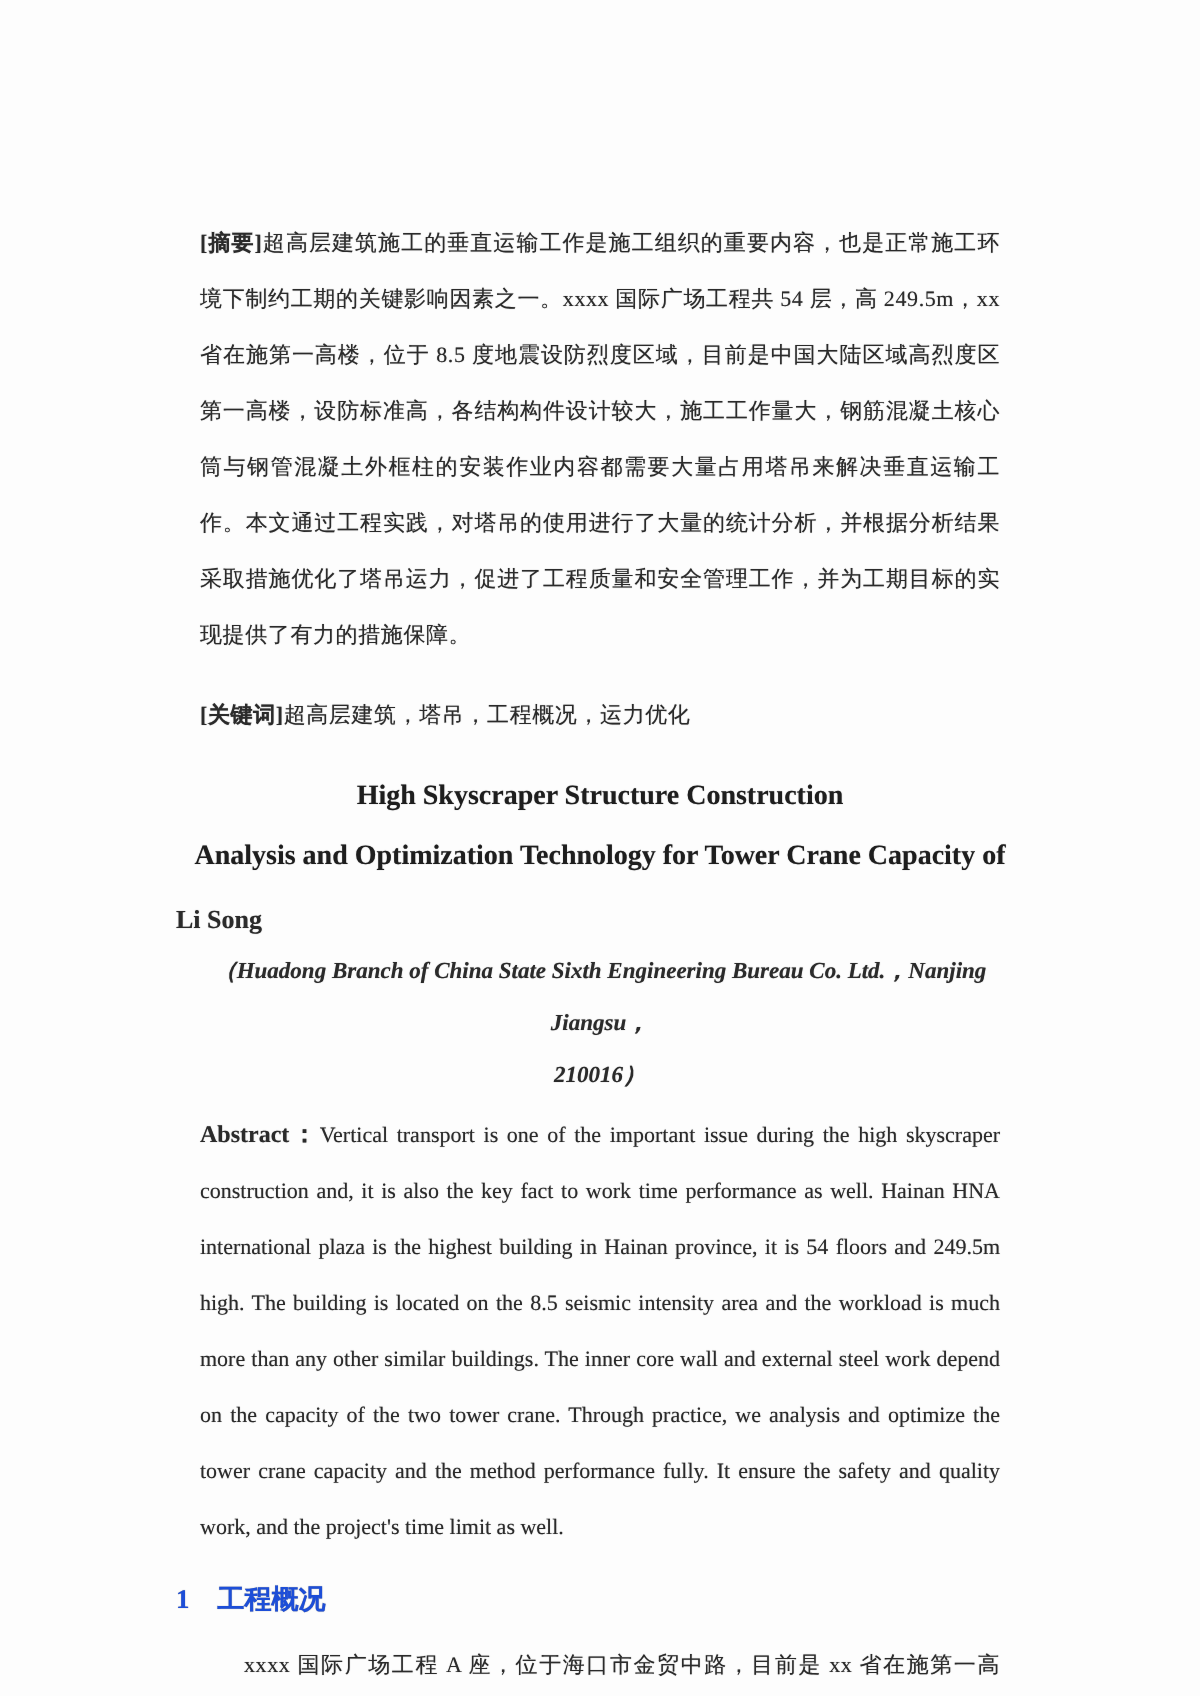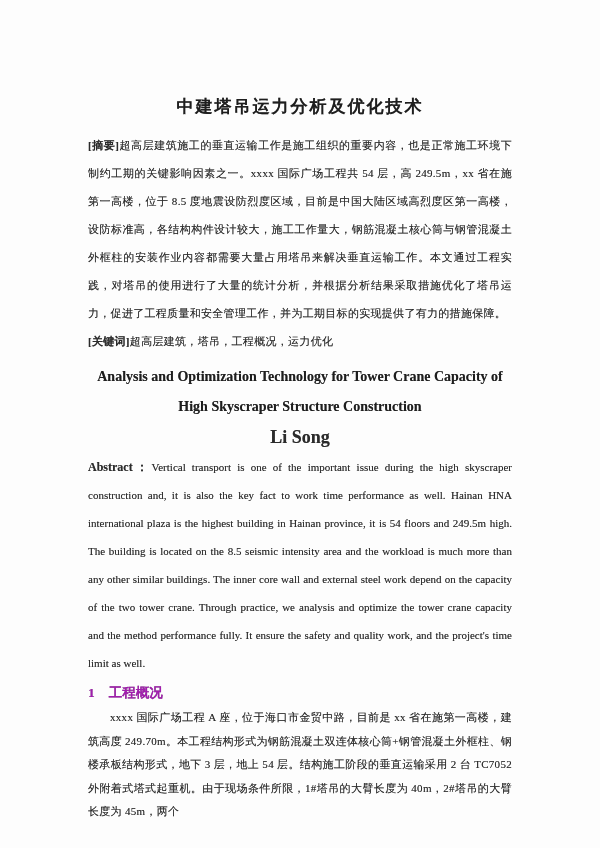--- a/index.html
+++ b/index.html
@@ -22,44 +22,43 @@
   .cn-title {
     margin: 0 0 13px 0;
     font-size: 17px;
     line-height: 22px;
     font-weight: 700;
     letter-spacing: 2px;
     text-align: center;
     color: #1e1e1e;
   }
   .para {
-    margin: 0;
+    margin: 12px;
     text-align: justify;
   }
   .b { font-weight: 700; }
   .cn-abstract,
   .cn-keywords {
     font-size: 11px;
     line-height: 28px;
     letter-spacing: 0.3px;
   }
   .en-title {
     margin-top: 7px;
     font-size: 14px;
     font-weight: 700;
     line-height: 30px;
     text-align: center;
     color: #1e1e1e;
   }
   .author {
     margin-top: 2px;
-    font-size: 18px;
+    font-size: 13px;
     font-weight: 700;
     line-height: 27px;
-    text-align: center;
   }
   .affiliation {
     font-size: 11.5px;
     font-weight: 700;
     font-style: italic;
     line-height: 26px;
     text-align: center;
   }
   .en-abstract {
     margin-top: 2px;
@@ -73,48 +72,51 @@
   }
   .en-keywords {
     font-size: 11px;
     line-height: 28px;
   }
   .sec-heading {
     margin: 6px 0 3px 0;
     font-size: 13.5px;
     line-height: 20px;
     font-weight: 700;
-    color: #a21caf;
+    color: #1d4ed8;
   }
   .sec-num { margin-right: 14px; }
   .sec-body {
     font-size: 11px;
     line-height: 23.5px;
     letter-spacing: 0.3px;
     text-indent: 2em;
   }
 </style>
 </head>
 <body>
 
 <div class="page">
 
-  <h1 class="cn-title">中建塔吊运力分析及优化技术</h1>
 
   <p class="para cn-abstract"><span class="b">[摘要]</span><span>超高层建筑施工的垂直运输工作是施工组织的重要内容，也是正常施工环境下制约工期的关键影响因素之一。xxxx 国际广场工程共 54 层，高 249.5m，xx 省在施第一高楼，位于 8.5 度地震设防烈度区域，目前是中国大陆区域高烈度区第一高楼，设防标准高，各结构构件设计较大，施工工作量大，钢筋混凝土核心筒与钢管混凝土外框柱的安装作业内容都需要大量占用塔吊来解决垂直运输工作。本文通过工程实践，对塔吊的使用进行了大量的统计分析，并根据分析结果采取措施优化了塔吊运力，促进了工程质量和安全管理工作，并为工期目标的实现提供了有力的措施保障。</span></p>
 
   <p class="para cn-keywords"><span class="b">[关键词]</span><span>超高层建筑，塔吊，工程概况，运力优化</span></p>
 
   <div class="en-title">
+      <div class="en-title-line">High Skyscraper Structure Construction</div>
       <div class="en-title-line">Analysis and Optimization Technology for Tower Crane Capacity of</div>
-      <div class="en-title-line">High Skyscraper Structure Construction</div>
     </div>
 
   <div class="author">Li Song</div>
 
+  <div class="affiliation">
+      <div class="affil-line">（Huadong Branch of China State Sixth Engineering Bureau Co. Ltd.，Nanjing Jiangsu，</div>
+      <div class="affil-line">210016）</div>
+    </div>
 
   <p class="para en-abstract"><span class="b">Abstract：</span><span>Vertical transport is one of the important issue during the high skyscraper construction and, it is also the key fact to work time performance as well. Hainan HNA international plaza is the highest building in Hainan province, it is 54 floors and 249.5m high. The building is located on the 8.5 seismic intensity area and the workload is much more than any other similar buildings. The inner core wall and external steel work depend on the capacity of the two tower crane. Through practice, we analysis and optimize the tower crane capacity and the method performance fully. It ensure the safety and quality work, and the project's time limit as well.</span></p>
 
 
   <h2 class="sec-heading"><span class="sec-num">1</span><span>工程概况</span></h2>
 
   <p class="para sec-body">xxxx 国际广场工程 A 座，位于海口市金贸中路，目前是 xx 省在施第一高楼，建筑高度 249.70m。本工程结构形式为钢筋混凝土双连体核心筒+钢管混凝土外框柱、钢楼承板结构形式，地下 3 层，地上 54 层。结构施工阶段的垂直运输采用 2 台 TC7052 外附着式塔式起重机。由于现场条件所限，1#塔吊的大臂长度为 40m，2#塔吊的大臂长度为 45m，两个</p>
 
 </div>
 

